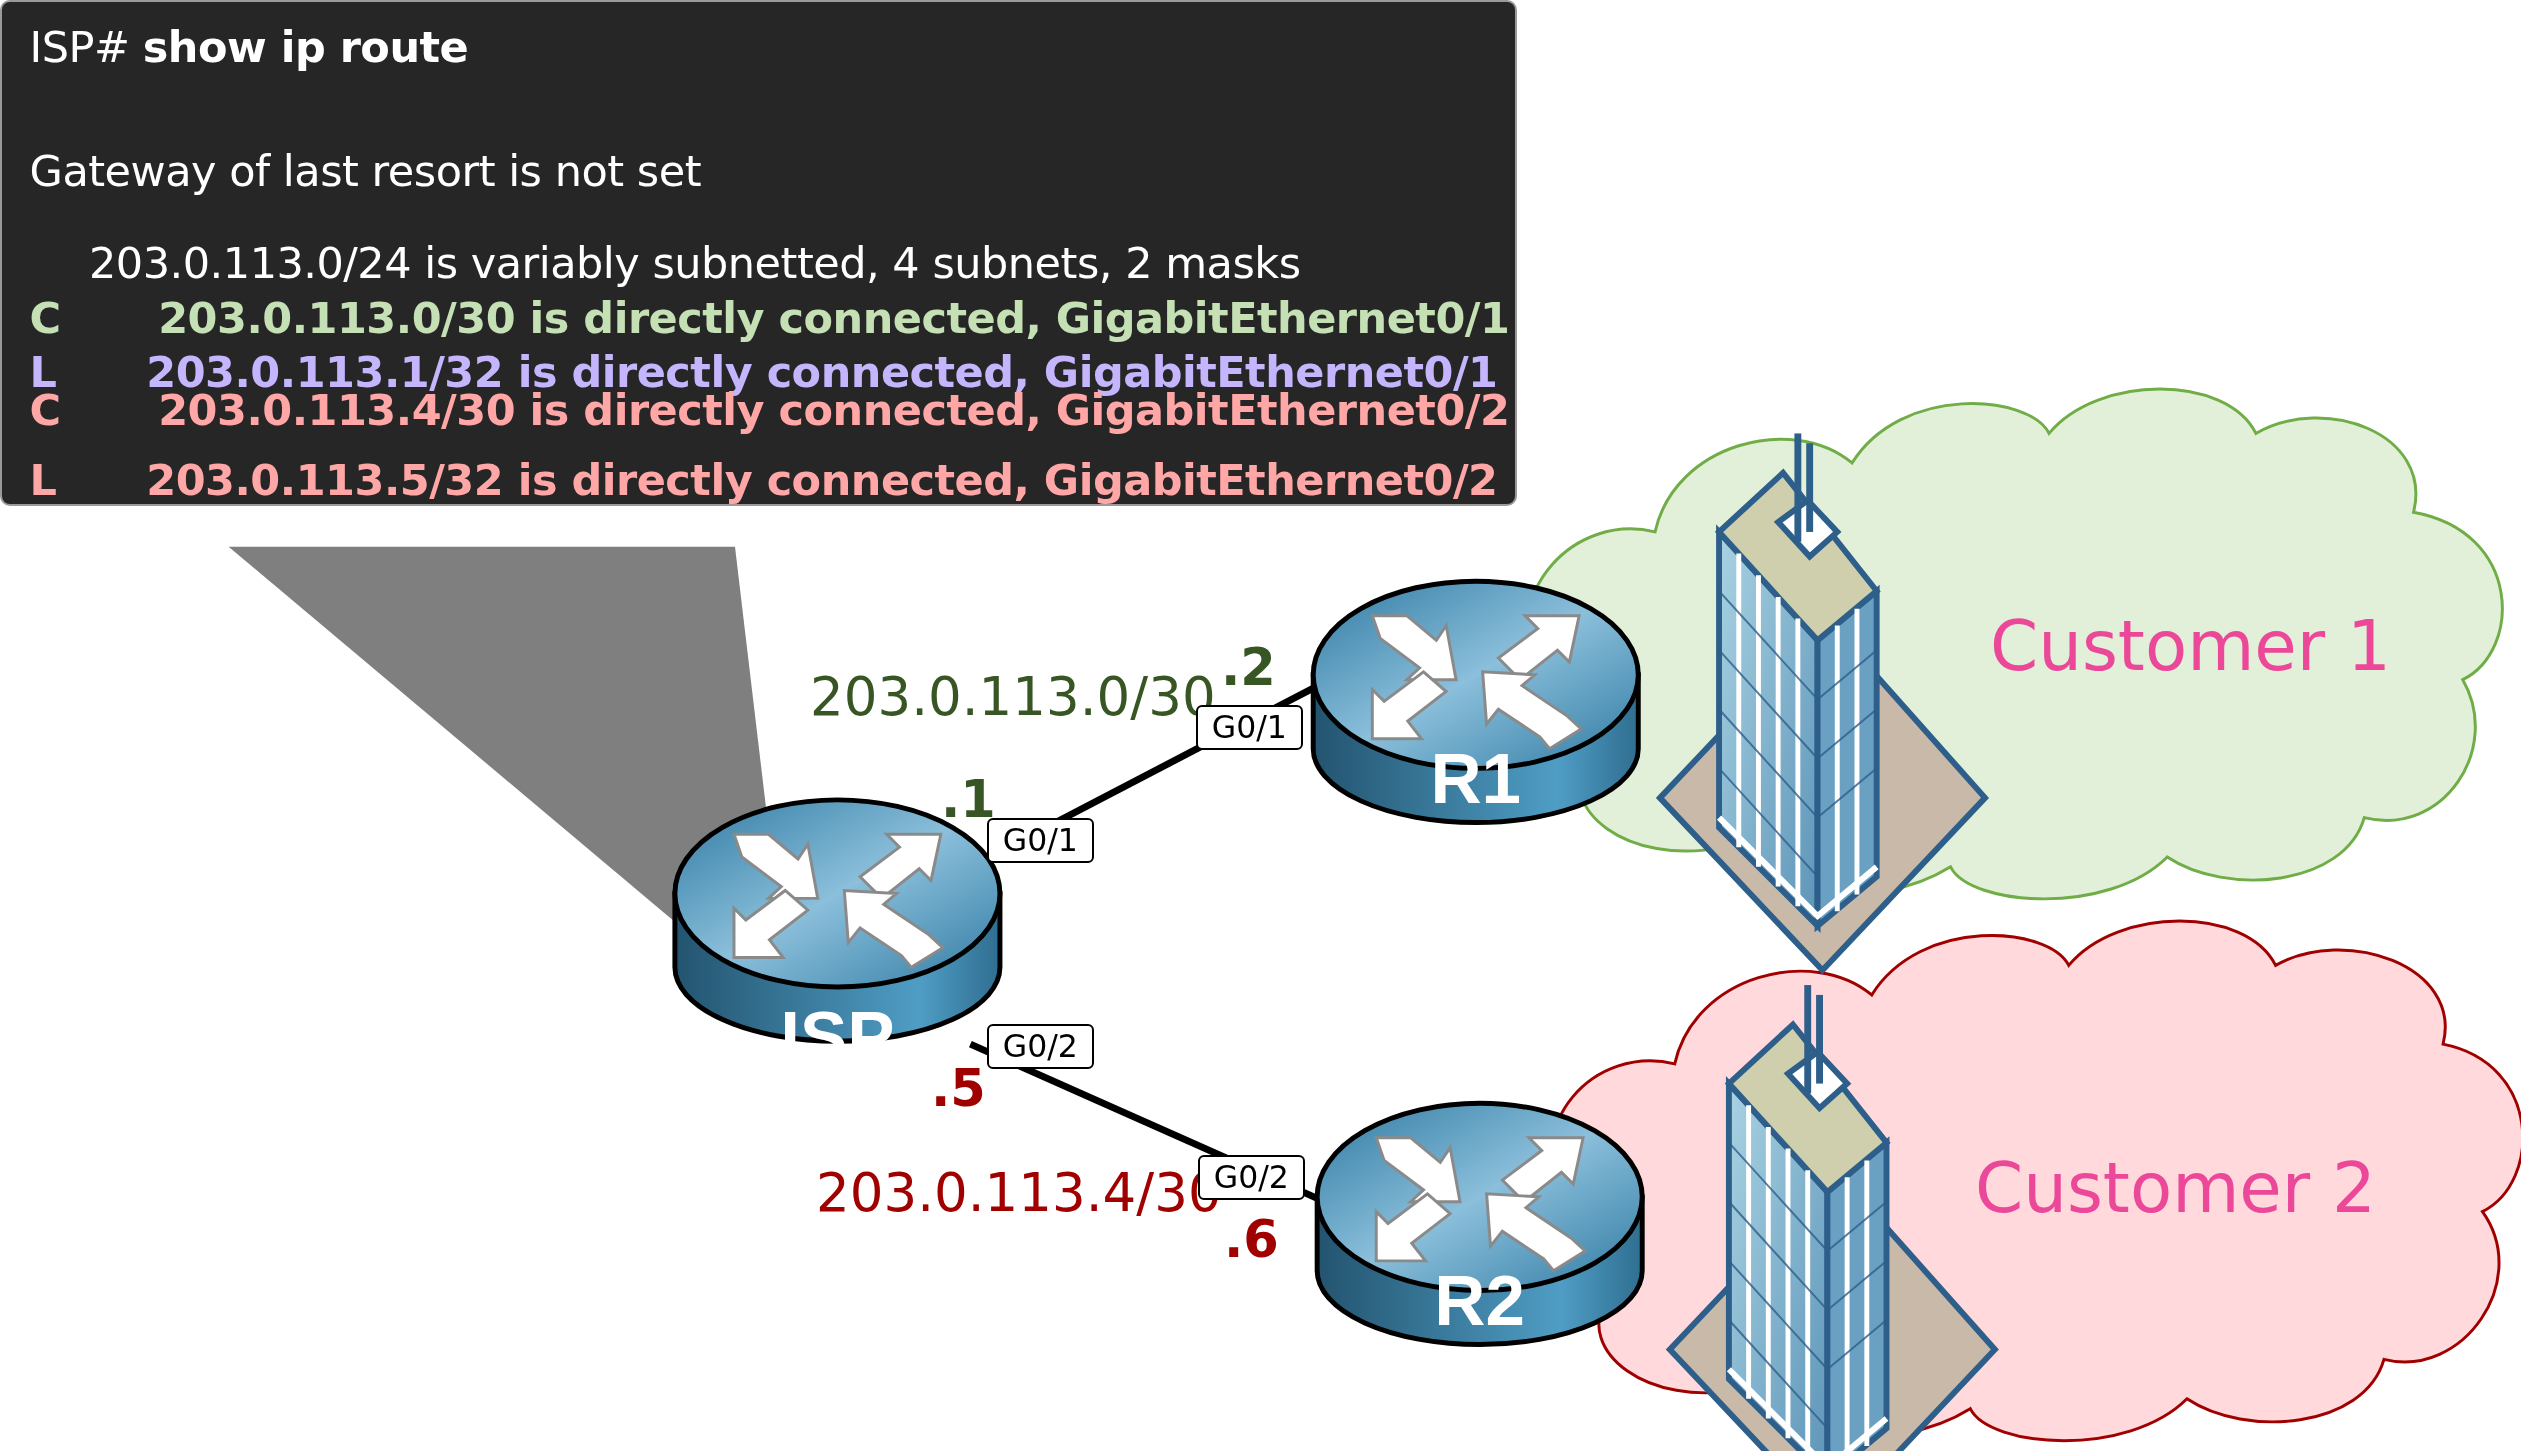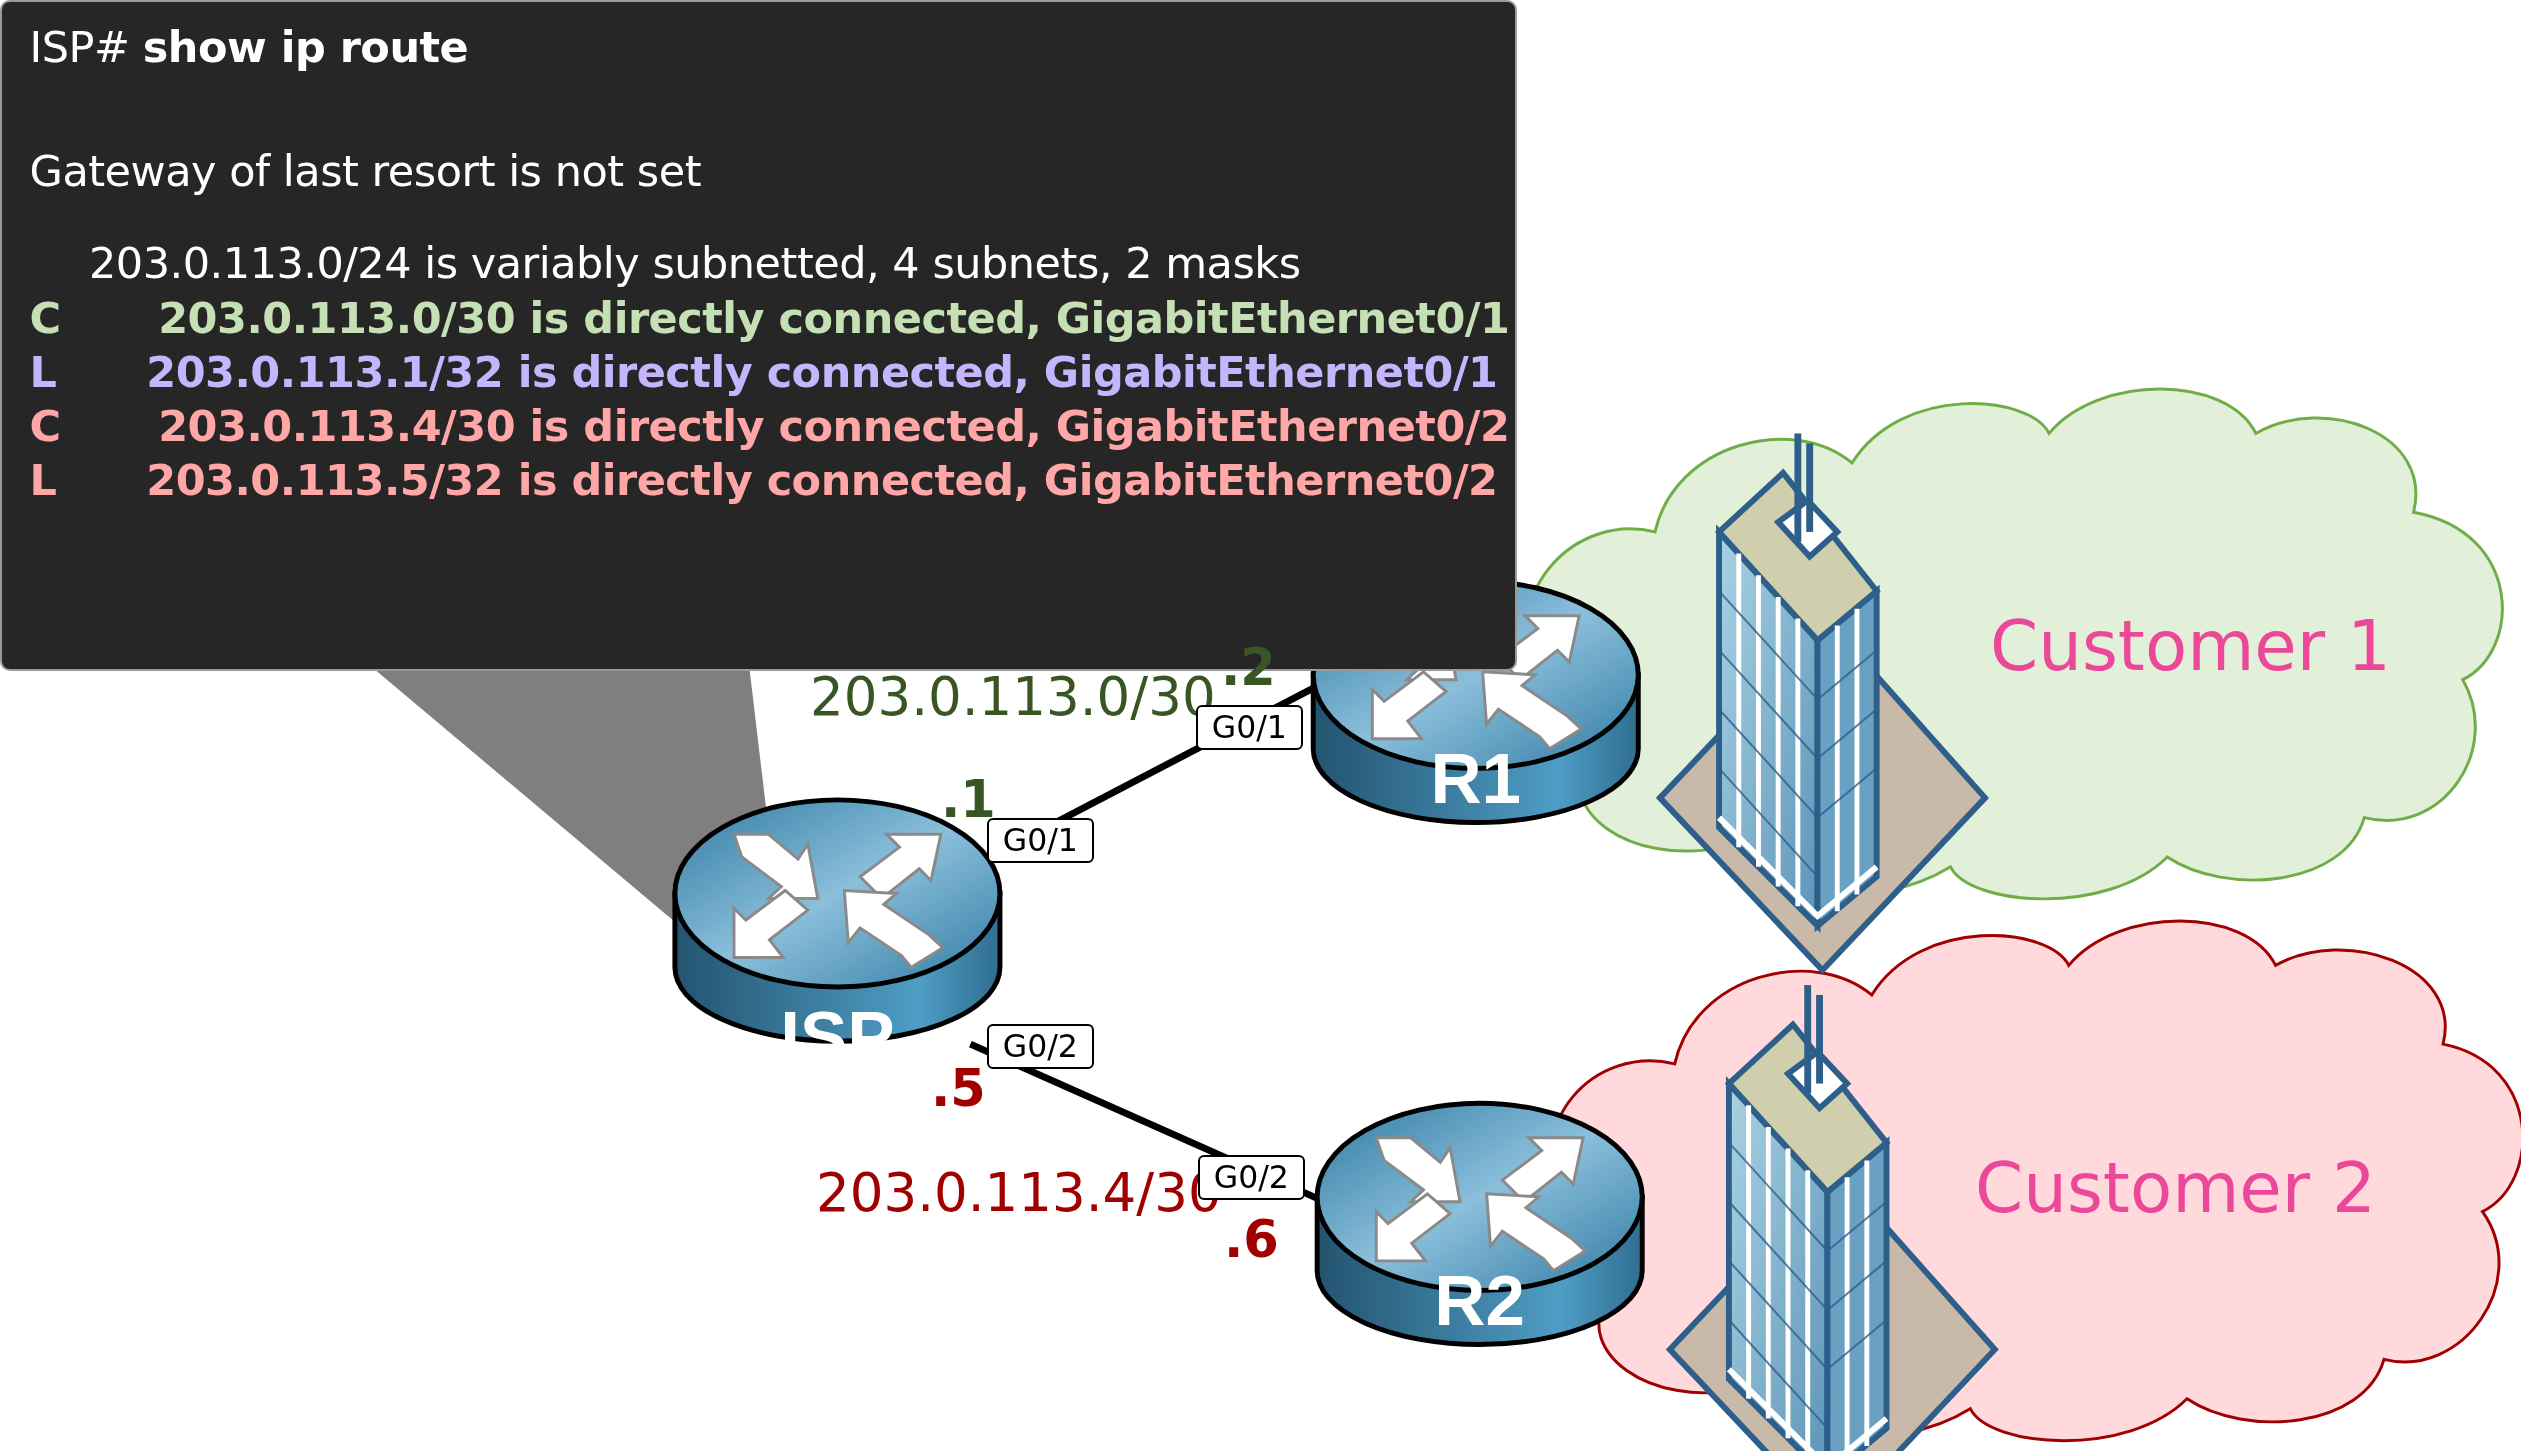--- a/index.html
+++ b/index.html
@@ -1,32 +1,32 @@
 <!DOCTYPE html>
 <html><head>
 <meta charset="utf-8">
 <style>
   html, body { margin: 0; padding: 0; background: #ffffff; }
   body { width: 2522px; height: 1451px; position: relative; overflow: hidden; font-family: "DejaVu Sans", sans-serif; }
   #canvas { position: absolute; left: 0; top: 0; width: 2522px; height: 1451px; }
   .terminal {
-    position: absolute; left: 2px; top: 2px; width: 1513px; height: 667px;
+    position: absolute; left: 2px; top: 2px; width: 1513px; height: 502px;
     background: #262626; border-radius: 7.9px; box-shadow: 0 0 0 2px #9a9a9a;
   }
   .tline { position: absolute; left: 27.6px; white-space: pre; font-size: 43px; color: #ffffff; letter-spacing: -0.5px; }
   .tline.cmd { top: 19.7px; }
   .tline .prompt { font-weight: normal; }
   .tline .command { font-weight: bold; }
   .tline.gw { top: 144px; text-align: right; }
   .tline.subnet { top: 236px; left: 87px; }
   .route { position: absolute; left: 27.6px; font-size: 43px; font-weight: bold; white-space: pre; letter-spacing: -0.5px; }
   .route .code { display: inline-block; width: 99px; }
   .route.r0 { top: 291px; }
   .route.r1 { top: 345px; }
-  .route.r2 { top: 399px; }
+  .route.r2 { top: 383px; }
   .route.r3 { top: 453px; }
   .route.r0 .dest, .route.r2 .dest { margin-left: 29.6px; }
   .route.r1 .dest, .route.r3 .dest { margin-left: 17.7px; }
   .lbl { position: absolute; white-space: nowrap; }
   .subnet-lbl { font-size: 53px; }
   .host-lbl { font-size: 51px; font-weight: bold; }
   .iface {
     position: absolute; background: #fff; border: 2px solid #000; border-radius: 6px;
     font-size: 31.5px; padding: 2px 13.8px; line-height: 37px;
   }

